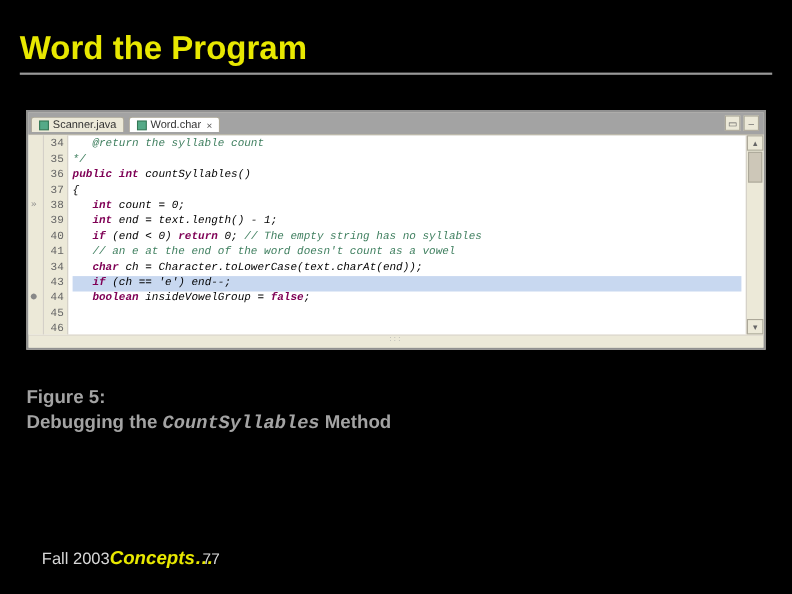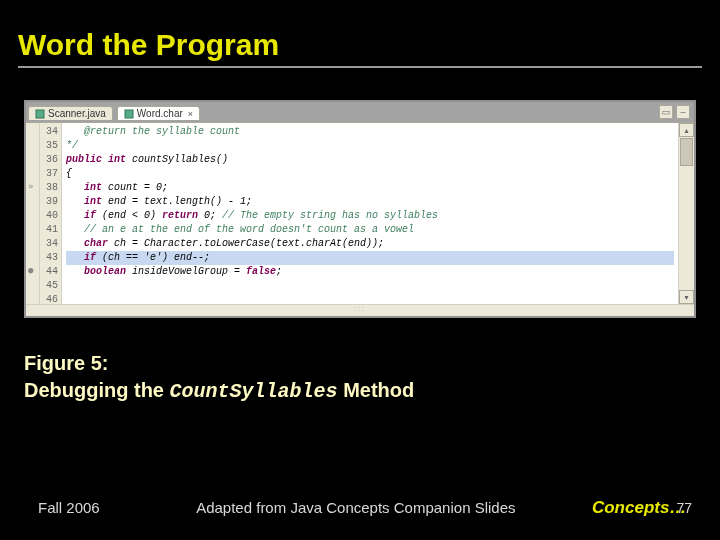--- a/index.html
+++ b/index.html
@@ -145,22 +145,22 @@
   .bottom-grip {
     height: 12px;
     background: #ece9d8;
     border-top: 1px solid #d4d0c8;
     text-align: center;
     color: #aaa;
     font-size: 7px;
     letter-spacing: 2px;
   }
   .caption {
-    color: #fef9c3;
-    font-size: 20px;
+    color: #a3a3a3;
+    font-size: 17px;
     font-weight: bold;
     margin: 32px 16px 0 24px;
     line-height: 1.35;
   }
   .caption .mono { font-family: "Courier New", monospace; font-style: italic; }
   .footer {
     position: absolute;
     left: 0; right: 0; bottom: 22px;
     display: flex;
     align-items: baseline;
@@ -250,18 +250,17 @@
 </div>
 
 <div class="caption">
   <div>Figure 5:</div>
   <div>
     <span>Debugging the </span><span class="mono">CountSyllables</span><span> Method</span>
   </div>
 </div>
 
 <div class="footer">
-  <div class="left">Fall 2006</div>
-  <div class="center">Adapted from Java Concepts Companion Slides</div>
+  <div class="left">Fall 2003</div>
   <div class="right">
     <span>Concepts…</span><span class="pagenum">77</span>
   </div>
 </div>
 
 </body></html>

